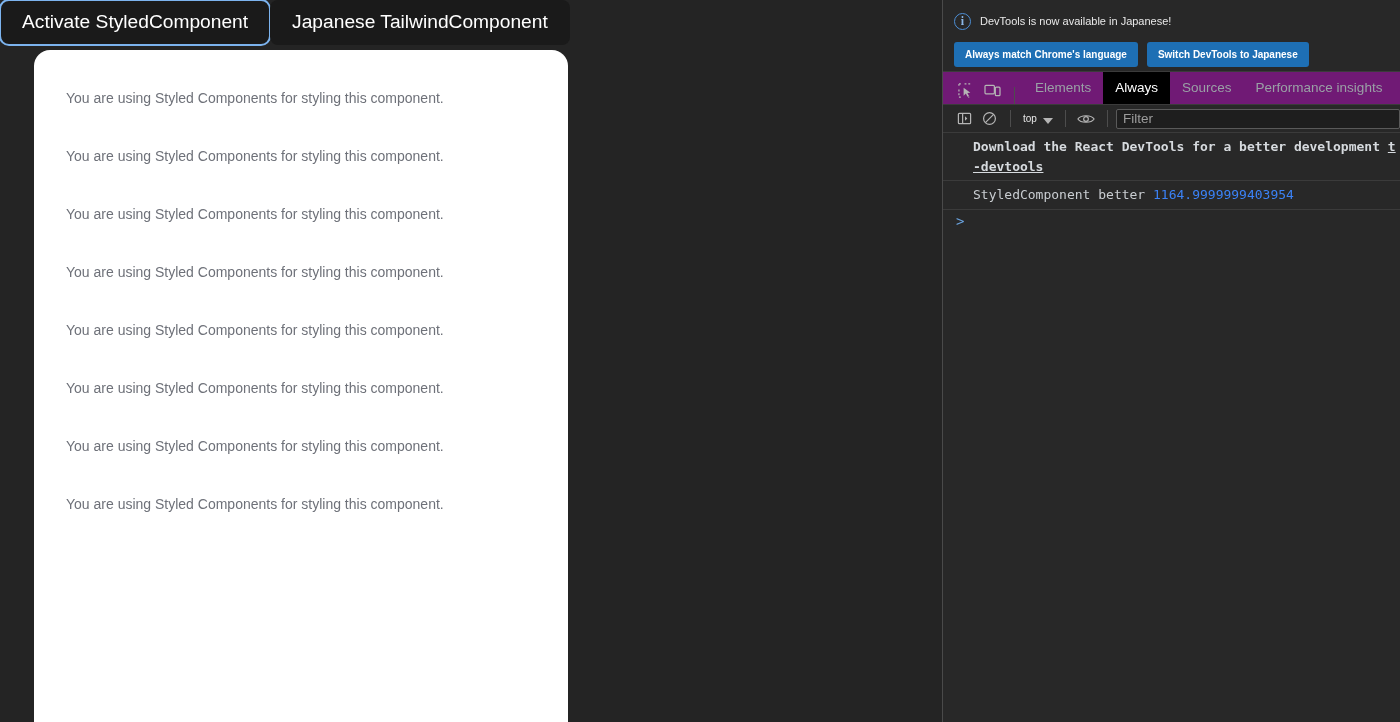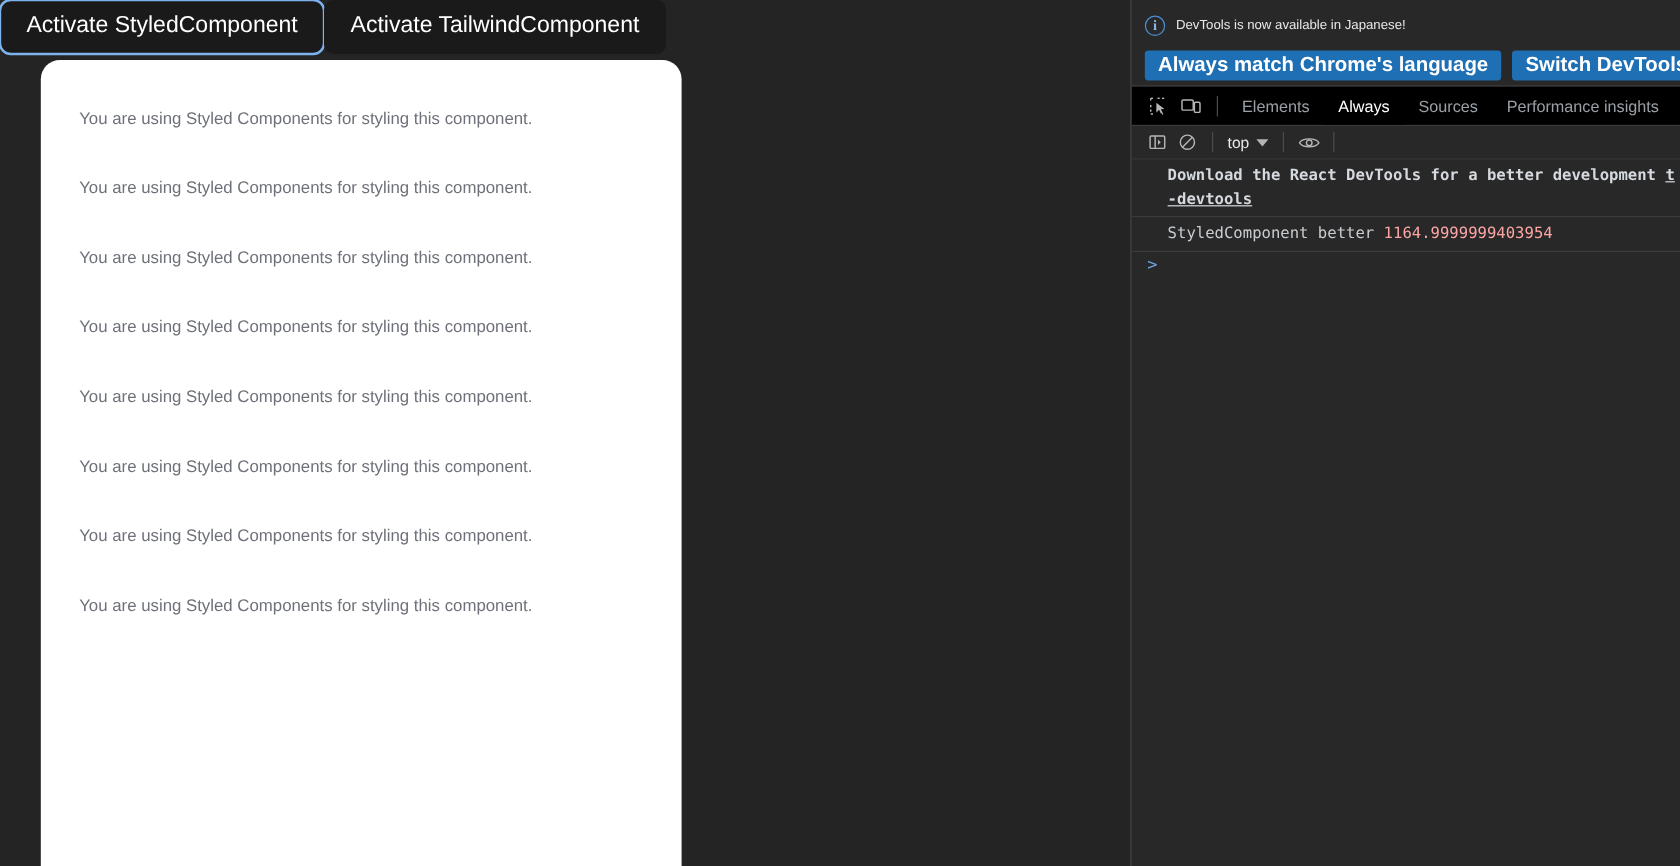--- a/index.html
+++ b/index.html
@@ -139,37 +139,37 @@
     gap: 9px;
     padding: 8px 0 0 11px;
     white-space: nowrap;
   }
   .ib-btn {
     background: #1e6fb4;
     color: #ffffff;
     border: none;
     border-radius: 3px;
     font-family: "Liberation Sans", sans-serif;
-    font-size: 17px;
+    font-size: 10px;
     font-weight: bold;
     padding: 5px 11px 6px 11px;
     height: 25px;
     box-sizing: border-box;
     cursor: pointer;
     white-space: nowrap;
     display: flex;
     align-items: center;
   }
 
   
   .tabstrip {
     display: flex;
-    align-items: center;
+    align-items: flex-end;
     height: 33px;
-    background: #000000;
+    background: #701a75;
     border-bottom: 1px solid #3b3b3b;
     box-sizing: border-box;
     white-space: nowrap;
     overflow: hidden;
   }
   .tool-icon {
     width: 27px; height: 27px;
     flex: 0 0 27px;
     display: flex;
     align-items: center;
@@ -206,24 +206,24 @@
     align-items: center;
     height: 28px;
     background: #282828;
     border-bottom: 1px solid #3b3b3b;
     box-sizing: border-box;
     overflow: hidden;
   }
   .console-toolbar .tool-icon { width: 25px; height: 25px; flex: 0 0 25px;}
   .ctx-select {
     display: flex;
-    align-items: center;
+    align-items: flex-end;
     gap: 6px;
     color: #e8e8e8;
-    font-size: 13px;
+    font-size: 10px;
     padding: 0 4px;
     cursor: pointer;
     white-space: nowrap;
   }
   .caret {
     width: 0; height: 0;
     border-left: 5px solid transparent;
     border-right: 5px solid transparent;
     border-top: 6px solid #b5b5b5;
   }
@@ -264,21 +264,21 @@
     font-weight: bold;
     color: #d6dade;
     white-space: normal;
     word-break: break-all;
   }
   .msg.react .link {
     text-decoration: underline;
     color: #d6dade;
     cursor: pointer;
   }
-  .msg .num { color: #fca5a5; }
+  .msg .num { color: #3b82f6; }
   .prompt-row {
     display: flex;
     align-items: center;
     padding: 4px 0 4px 13px;
     height: 22px;
     box-sizing: border-box;
   }
   .prompt-caret {
     color: #6ba4e0;
     font-size: 14px;
@@ -291,21 +291,21 @@
 
 <div id="root">
 
   <div class="page">
 
     <div class="btn-row">
       <button class="act-btn focused">
         <span>Activate StyledComponent</span>
       </button>
       <button class="act-btn">
-        <span>Activate TailwindComponent</span>
+        <span>Japanese TailwindComponent</span>
       </button>
     </div>
 
     <div class="card">
       <div class="card-inner" id="card-paragraphs">
           <p>You are using Styled Components for styling this component.</p>
           <p>You are using Styled Components for styling this component.</p>
           <p>You are using Styled Components for styling this component.</p>
           <p>You are using Styled Components for styling this component.</p>
           <p>You are using Styled Components for styling this component.</p>
@@ -382,20 +382,21 @@
         <span class="caret"></span>
       </div>
       <span class="vsep"></span>
       <span class="tool-icon">
         <svg width="18" height="14" viewBox="0 0 20 14">
           <path d="M1 7 C4 2.2, 16 2.2, 19 7 C16 11.8, 4 11.8, 1 7 Z" stroke="#b5b5b5" stroke-width="1.3" fill="none"></path>
           <circle cx="10" cy="7" r="2.6" stroke="#b5b5b5" stroke-width="1.3" fill="none"></circle>
         </svg>
       </span>
       <span class="vsep"></span>
+      <input class="filter-input" type="text" placeholder="Filter" style="">
     </div>
 
     <div class="console-body">
       <div class="msg react">
         <span>Download the React DevTools for a better development </span><span class="link">t-devtools</span>
       </div>
       <div class="msg">
         <span>StyledComponent better </span><span class="num">1164.9999999403954</span>
       </div>
       <div class="prompt-row">

